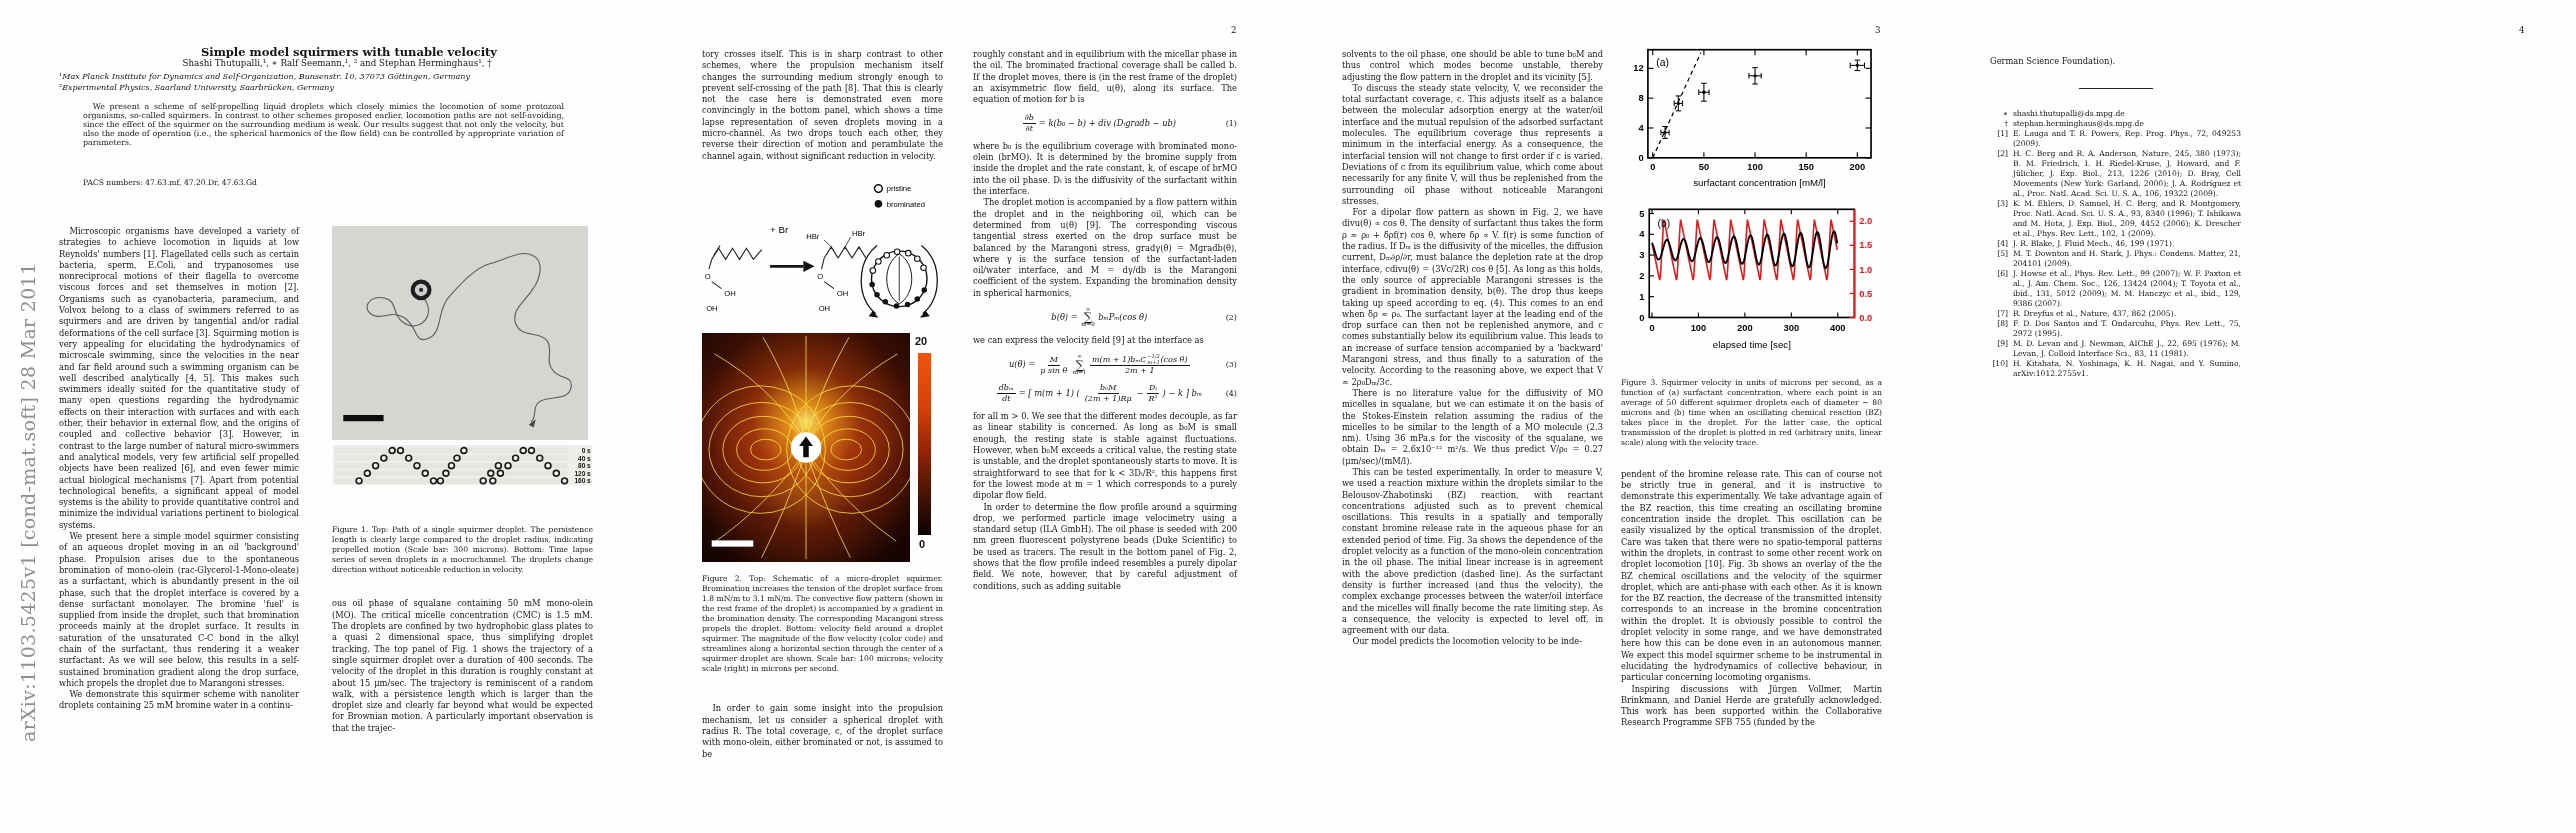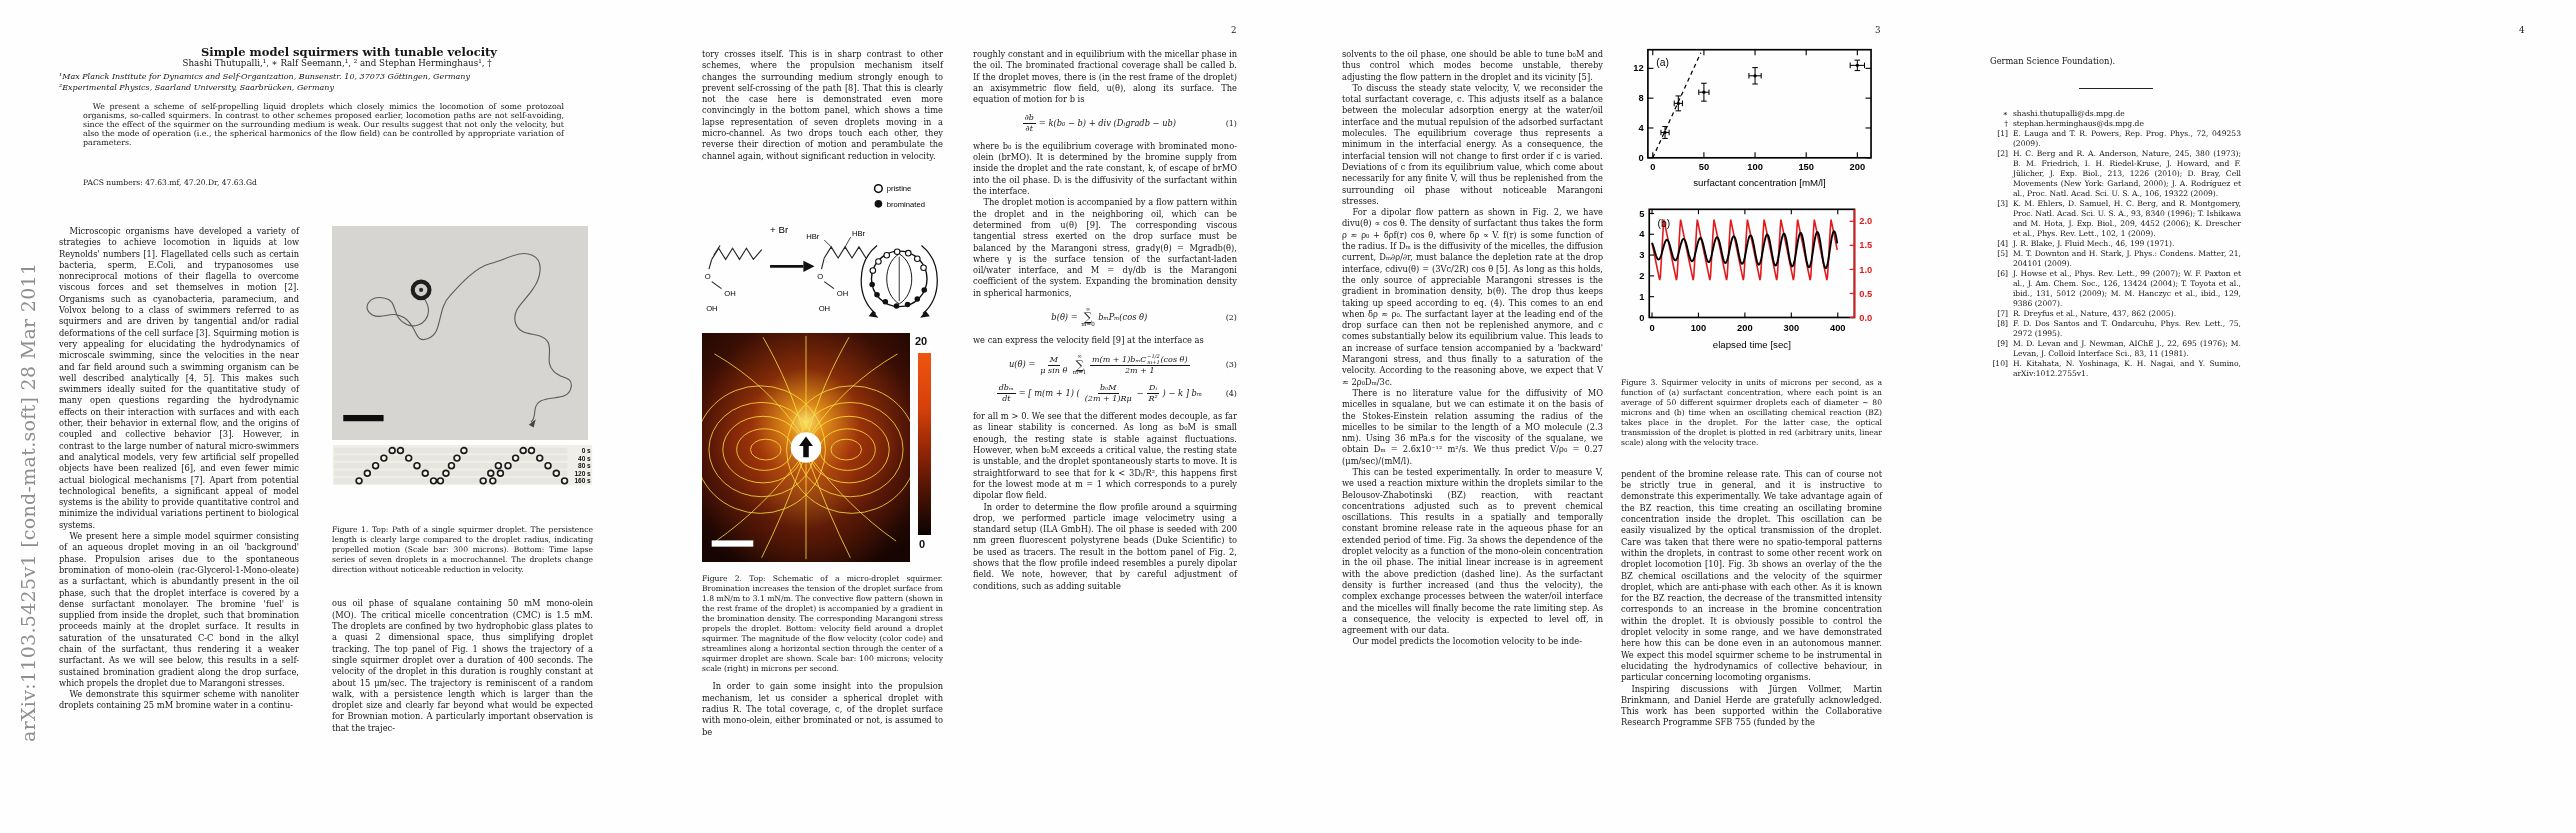--- a/index.html
+++ b/index.html
@@ -238,21 +238,21 @@
           <circle cx="150" cy="165" r="22" fill="#ffffff"></circle>
           <polygon points="150,149 160,163 154,163 154,179 146,179 146,163 140,163" fill="#0c0c0c"></polygon>
           <rect x="14" y="299" width="60" height="9" fill="#ffffff"></rect>
         </svg>
         <div class="cbar"></div>
         <div class="cbar-max">20</div>
         <div class="cbar-min">0</div>
       </div>
 
       <div class="caption">Figure 2.  Top:  Schematic of a micro-droplet squirmer. Bromination increases the tension of the droplet surface from 1.8 mN/m to 3.1 mN/m. The convective flow pattern (shown in the rest frame of the droplet) is accompanied by a gradient in the bromination density. The corresponding Marangoni stress propels the droplet. Bottom: velocity field around a droplet squirmer. The magnitude of the flow velocity (color code) and streamlines along a horizontal section through the center of a squirmer droplet are shown. Scale bar: 100 microns; velocity scale (right) in microns per second.</div>
-      <p class="ind" style="margin-top:7px">In order to gain some insight into the propulsion mechanism, let us consider a spherical droplet with radius R. The total coverage, c, of the droplet surface with mono-olein, either brominated or not, is assumed to be</p>
+      <p class="ind" style="margin-top:29px">In order to gain some insight into the propulsion mechanism, let us consider a spherical droplet with radius R. The total coverage, c, of the droplet surface with mono-olein, either brominated or not, is assumed to be</p>
     </div>
 
     <div class="col c22">
       <p class="noind">roughly constant and in equilibrium with the micellar phase in the oil. The brominated fractional coverage shall be called b. If the droplet moves, there is (in the rest frame of the droplet) an axisymmetric flow field, u(θ), along its surface. The equation of motion for b is</p>
       <div class="eq">
         <span class="eqc">
           <span class="frac">
               <span class="fn">∂b</span>
               <span class="fd">∂t</span>
             </span>

